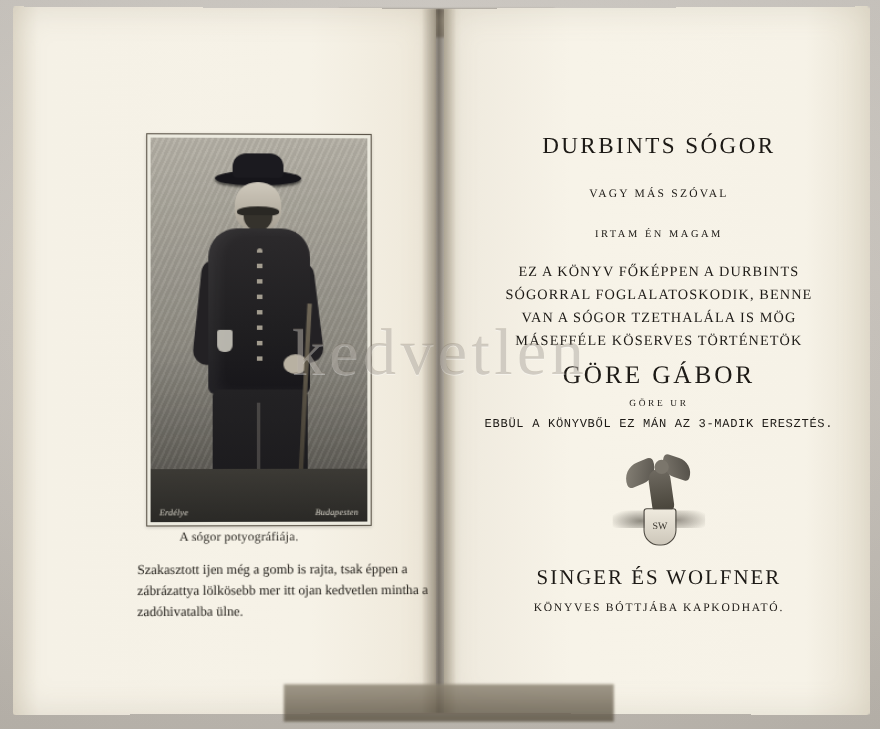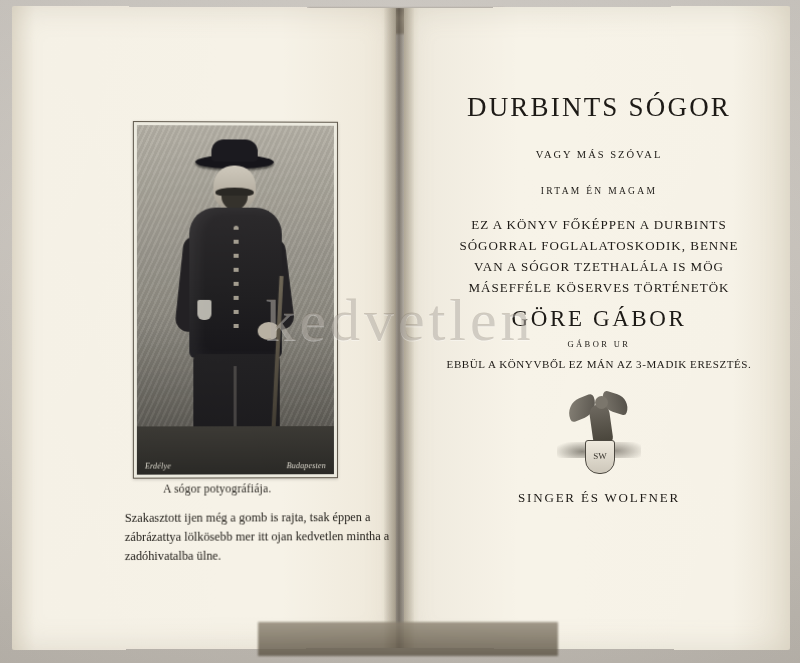--- a/index.html
+++ b/index.html
@@ -271,22 +271,22 @@
   
   #title-block {
     position: absolute;
     left: 416px;
     top: 0;
     width: 350px;
     text-align: center;
     color: #1d1a16;
   }
   #main-title {
-    margin-top: 84px;
-    font-size: 27px;
+    margin-top: 112px;
+    font-size: 21px;
     letter-spacing: 2.2px;
     font-weight: normal;
   }
   #subtitle-1 {
     margin-top: 26px;
     font-size: 10.5px;
     letter-spacing: 2px;
   }
   #blurb {
     margin: 18px auto 0;
@@ -308,20 +308,21 @@
   }
   #author-role {
     margin-top: 7px;
     font-size: 8.5px;
     letter-spacing: 2.4px;
   }
   #edition-note {
     margin-top: 9px;
     font-size: 11px;
     letter-spacing: 0.6px;
+    font-family: Liberation Mono, monospace;
   }
 
   
   #vignette {
     position: relative;
     width: 120px;
     height: 92px;
     margin: 14px auto 0;
   }
   #vignette .cloud {
@@ -378,21 +379,21 @@
     font-family: "Liberation Serif", serif;
   }
 
   #imprint {
     margin-top: 10px;
     font-size: 10.5px;
     letter-spacing: 1.6px;
     line-height: 1.85;
   }
   #imprint .city { font-size: 11px; letter-spacing: 2.4px; }
-  #imprint .firm { font-size: 13px; letter-spacing: 1.8px; text-align: center; }
+  #imprint .firm { font-size: 19px; letter-spacing: 1.8px; text-align: center; }
 
   
   #watermark {
     position: absolute;
     left: 0;
     top: 286px;
     width: 800px;
     text-align: center;
     font-family: "Liberation Serif", serif;
     font-size: 60px;
@@ -451,37 +452,38 @@
       <div id="main-title">DURBINTS SÓGOR</div>
 
       <div id="subtitle-1">VAGY MÁS SZÓVAL</div>
 
       <div id="byline-label">IRTAM ÉN MAGAM</div>
 
       <div id="blurb">EZ A KÖNYV FŐKÉPPEN A DURBINTS SÓGORRAL FOGLALATOSKODIK, BENNE VAN A SÓGOR TZETHALÁLA IS MÖG MÁSEFFÉLE KÖSERVES TÖRTÉNETÖK</div>
 
       <div id="author">GÖRE GÁBOR</div>
 
-      <div id="author-role">GÁBOR UR</div>
+      <div id="author-role">GÖRE UR</div>
 
       <div id="edition-note">EBBÜL A KÖNYVBŐL EZ MÁN AZ 3-MADIK ERESZTÉS.</div>
 
       <div id="vignette">
         <div class="wing"></div>
         <div class="wing2"></div>
         <div class="angel-body"></div>
         <div class="angel-head"></div>
         <div class="cloud"></div>
         <div class="shield">
           <span>SW</span>
         </div>
       </div>
 
       <div id="imprint">
         <div class="firm">SINGER ÉS WOLFNER</div>
+        <div>KÖNYVES BÓTTJÁBA KAPKODHATÓ.</div>
       </div>
     </div>
 
     <div id="gutter"></div>
     <div id="bottom-edge"></div>
   </div>
 
   <div id="watermark">kedvetlen</div>
 </div>
 

